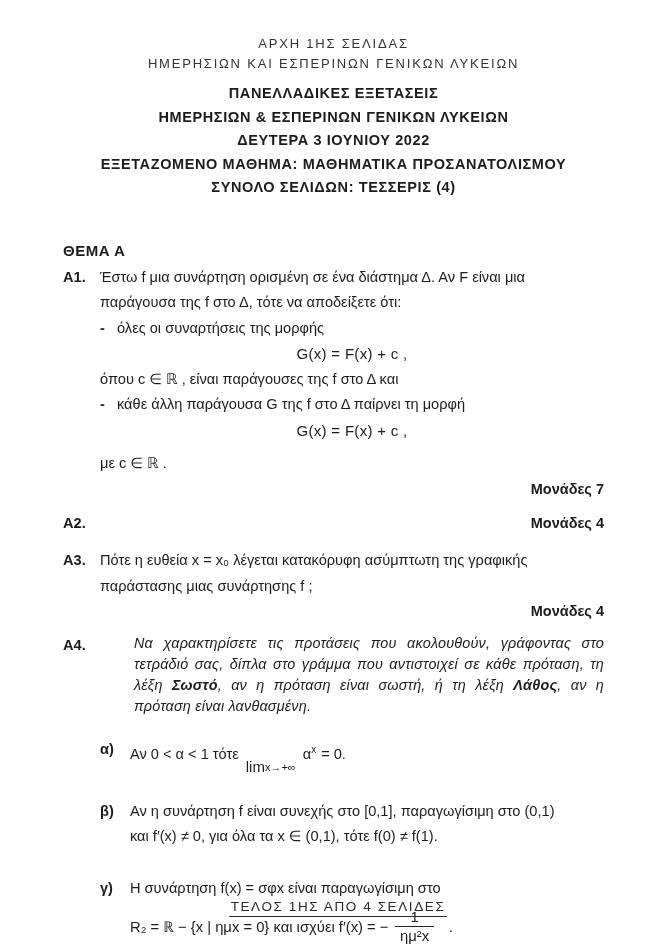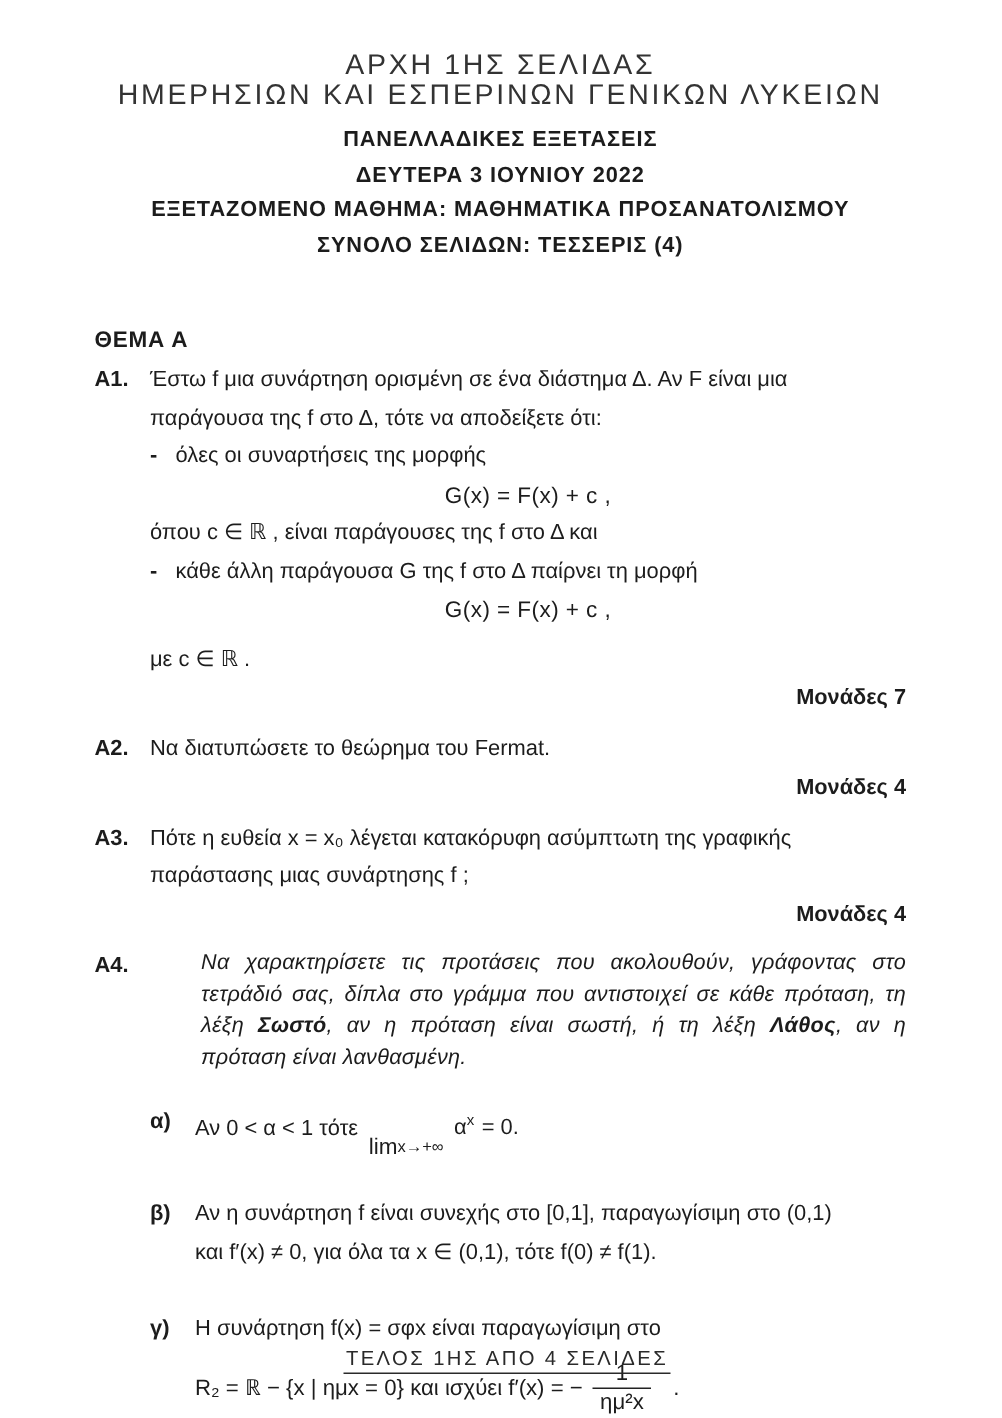--- a/index.html
+++ b/index.html
@@ -13,21 +13,21 @@
   }
   .page {
     position: absolute; inset: 0;
     padding: 34px 64px 0 63px;
     box-sizing: border-box;
   }
 
   
   .hdr-sm {
     text-align: center;
-    font-size: 19px; line-height: 20px;
+    font-size: 13px; line-height: 20px;
     letter-spacing: 1.8px;
     color: #333333;
   }
   .hdr-group { margin-top: 8px; }
   .hdr-b {
     text-align: center;
     font-size: 14.5px; font-weight: 700;
     line-height: 23.5px;
     letter-spacing: 0.6px;
   }
@@ -114,20 +114,21 @@
 </head>
 <body>
 
 <div class="page">
 
   <div>
     <div class="hdr-sm">ΑΡΧΗ 1ΗΣ ΣΕΛΙΔΑΣ</div>
     <div class="hdr-sm">ΗΜΕΡΗΣΙΩΝ ΚΑΙ ΕΣΠΕΡΙΝΩΝ ΓΕΝΙΚΩΝ ΛΥΚΕΙΩΝ</div>
     <div class="hdr-group">
       <div class="hdr-b">ΠΑΝΕΛΛΑΔΙΚΕΣ ΕΞΕΤΑΣΕΙΣ</div>
+      <div class="hdr-b">ΗΜΕΡΗΣΙΩΝ &amp; ΕΣΠΕΡΙΝΩΝ ΓΕΝΙΚΩΝ ΛΥΚΕΙΩΝ</div>
       <div class="hdr-b">ΔΕΥΤΕΡΑ 3 ΙΟΥΝΙΟΥ 2022</div>
       <div class="hdr-b">ΕΞΕΤΑΖΟΜΕΝΟ ΜΑΘΗΜΑ: ΜΑΘΗΜΑΤΙΚΑ ΠΡΟΣΑΝΑΤΟΛΙΣΜΟΥ</div>
       <div class="hdr-b">ΣΥΝΟΛΟ ΣΕΛΙΔΩΝ: ΤΕΣΣΕΡΙΣ (4)</div>
     </div>
   </div>
 
   <div class="theme">ΘΕΜΑ Α</div>
 
   <div class="q" id="q-a1">
     <div class="q-label">Α1.</div>
@@ -146,21 +147,20 @@
       </div>
       <div class="formula">G(x) = F(x) + c ,</div>
       <div class="rel">με c ∈ ℝ .</div>
       <div class="marks">Μονάδες 7</div>
     </div>
   </div>
 
   <div class="q" id="q-a2">
     <div class="q-label">Α2.</div>
     <div class="q-body">
-      <div>Να διατυπώσετε το θεώρημα του Fermat.</div>
       <div class="marks">Μονάδες 4</div>
     </div>
   </div>
 
   <div class="q" id="q-a3">
     <div class="q-label">Α3.</div>
     <div class="q-body">
       <div>Πότε η ευθεία x = x₀ λέγεται κατακόρυφη ασύμπτωτη της γραφικής</div>
       <div>παράστασης μιας συνάρτησης f ;</div>
       <div class="marks">Μονάδες 4</div>

